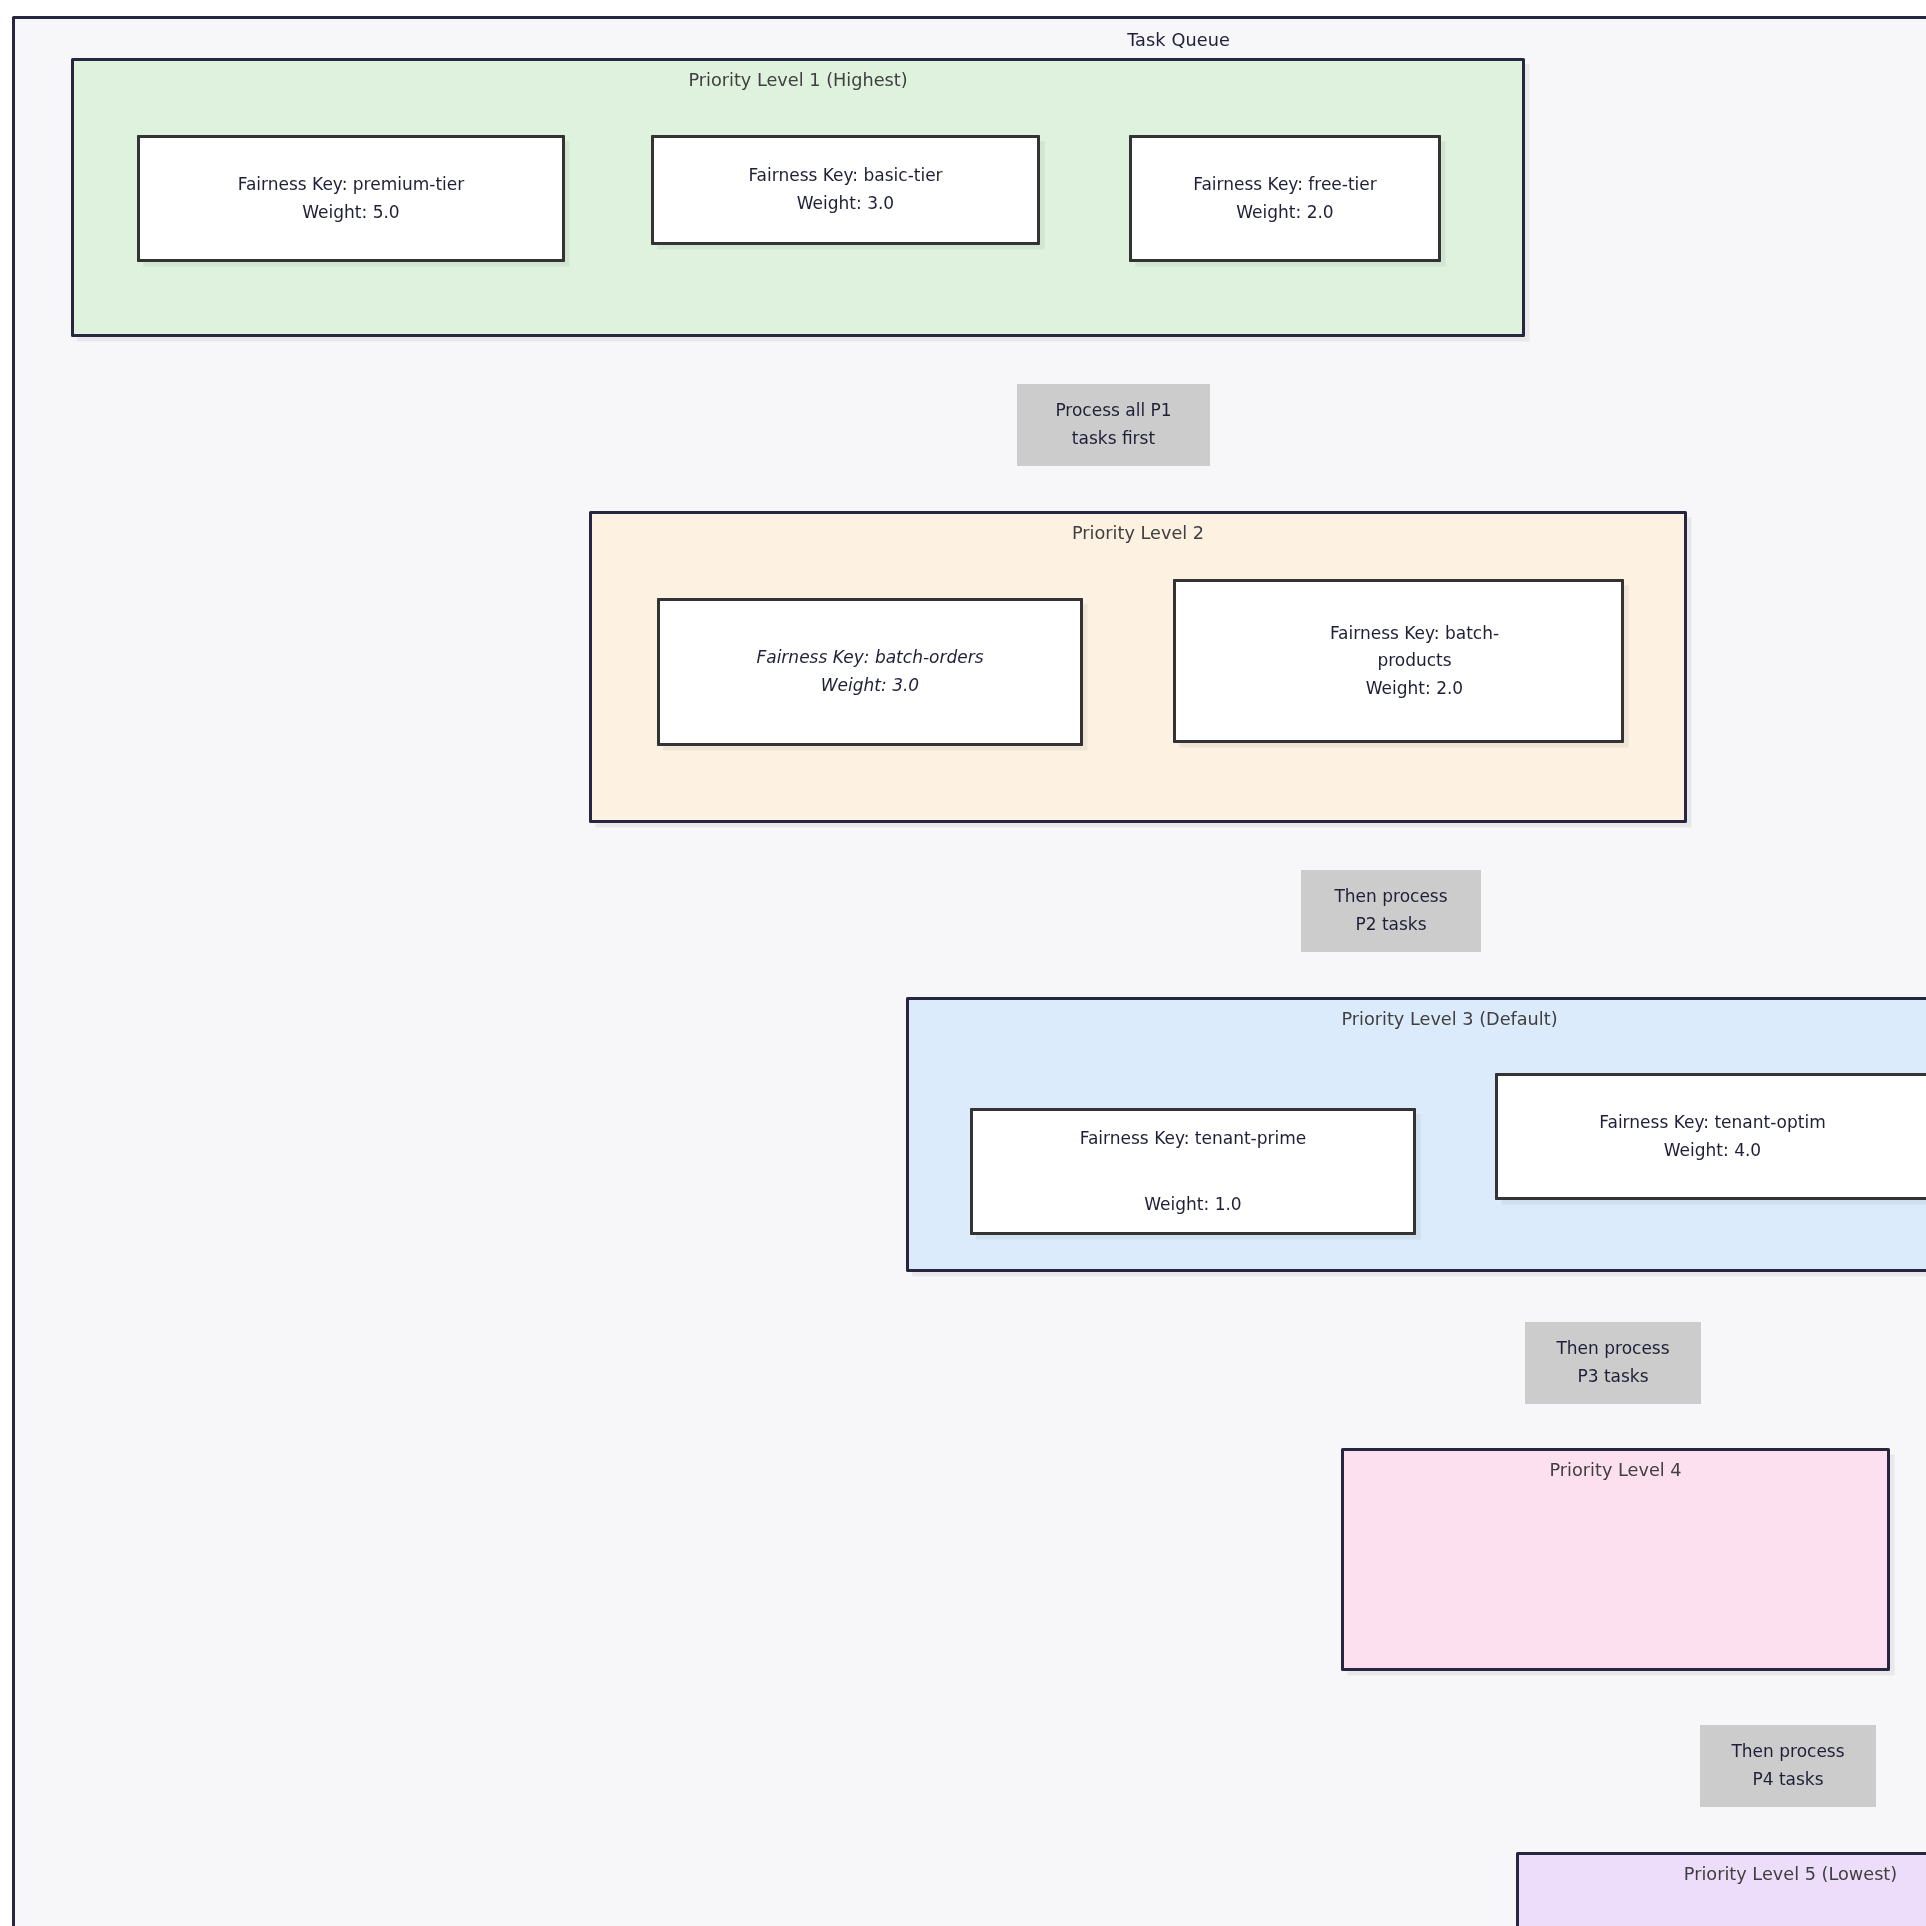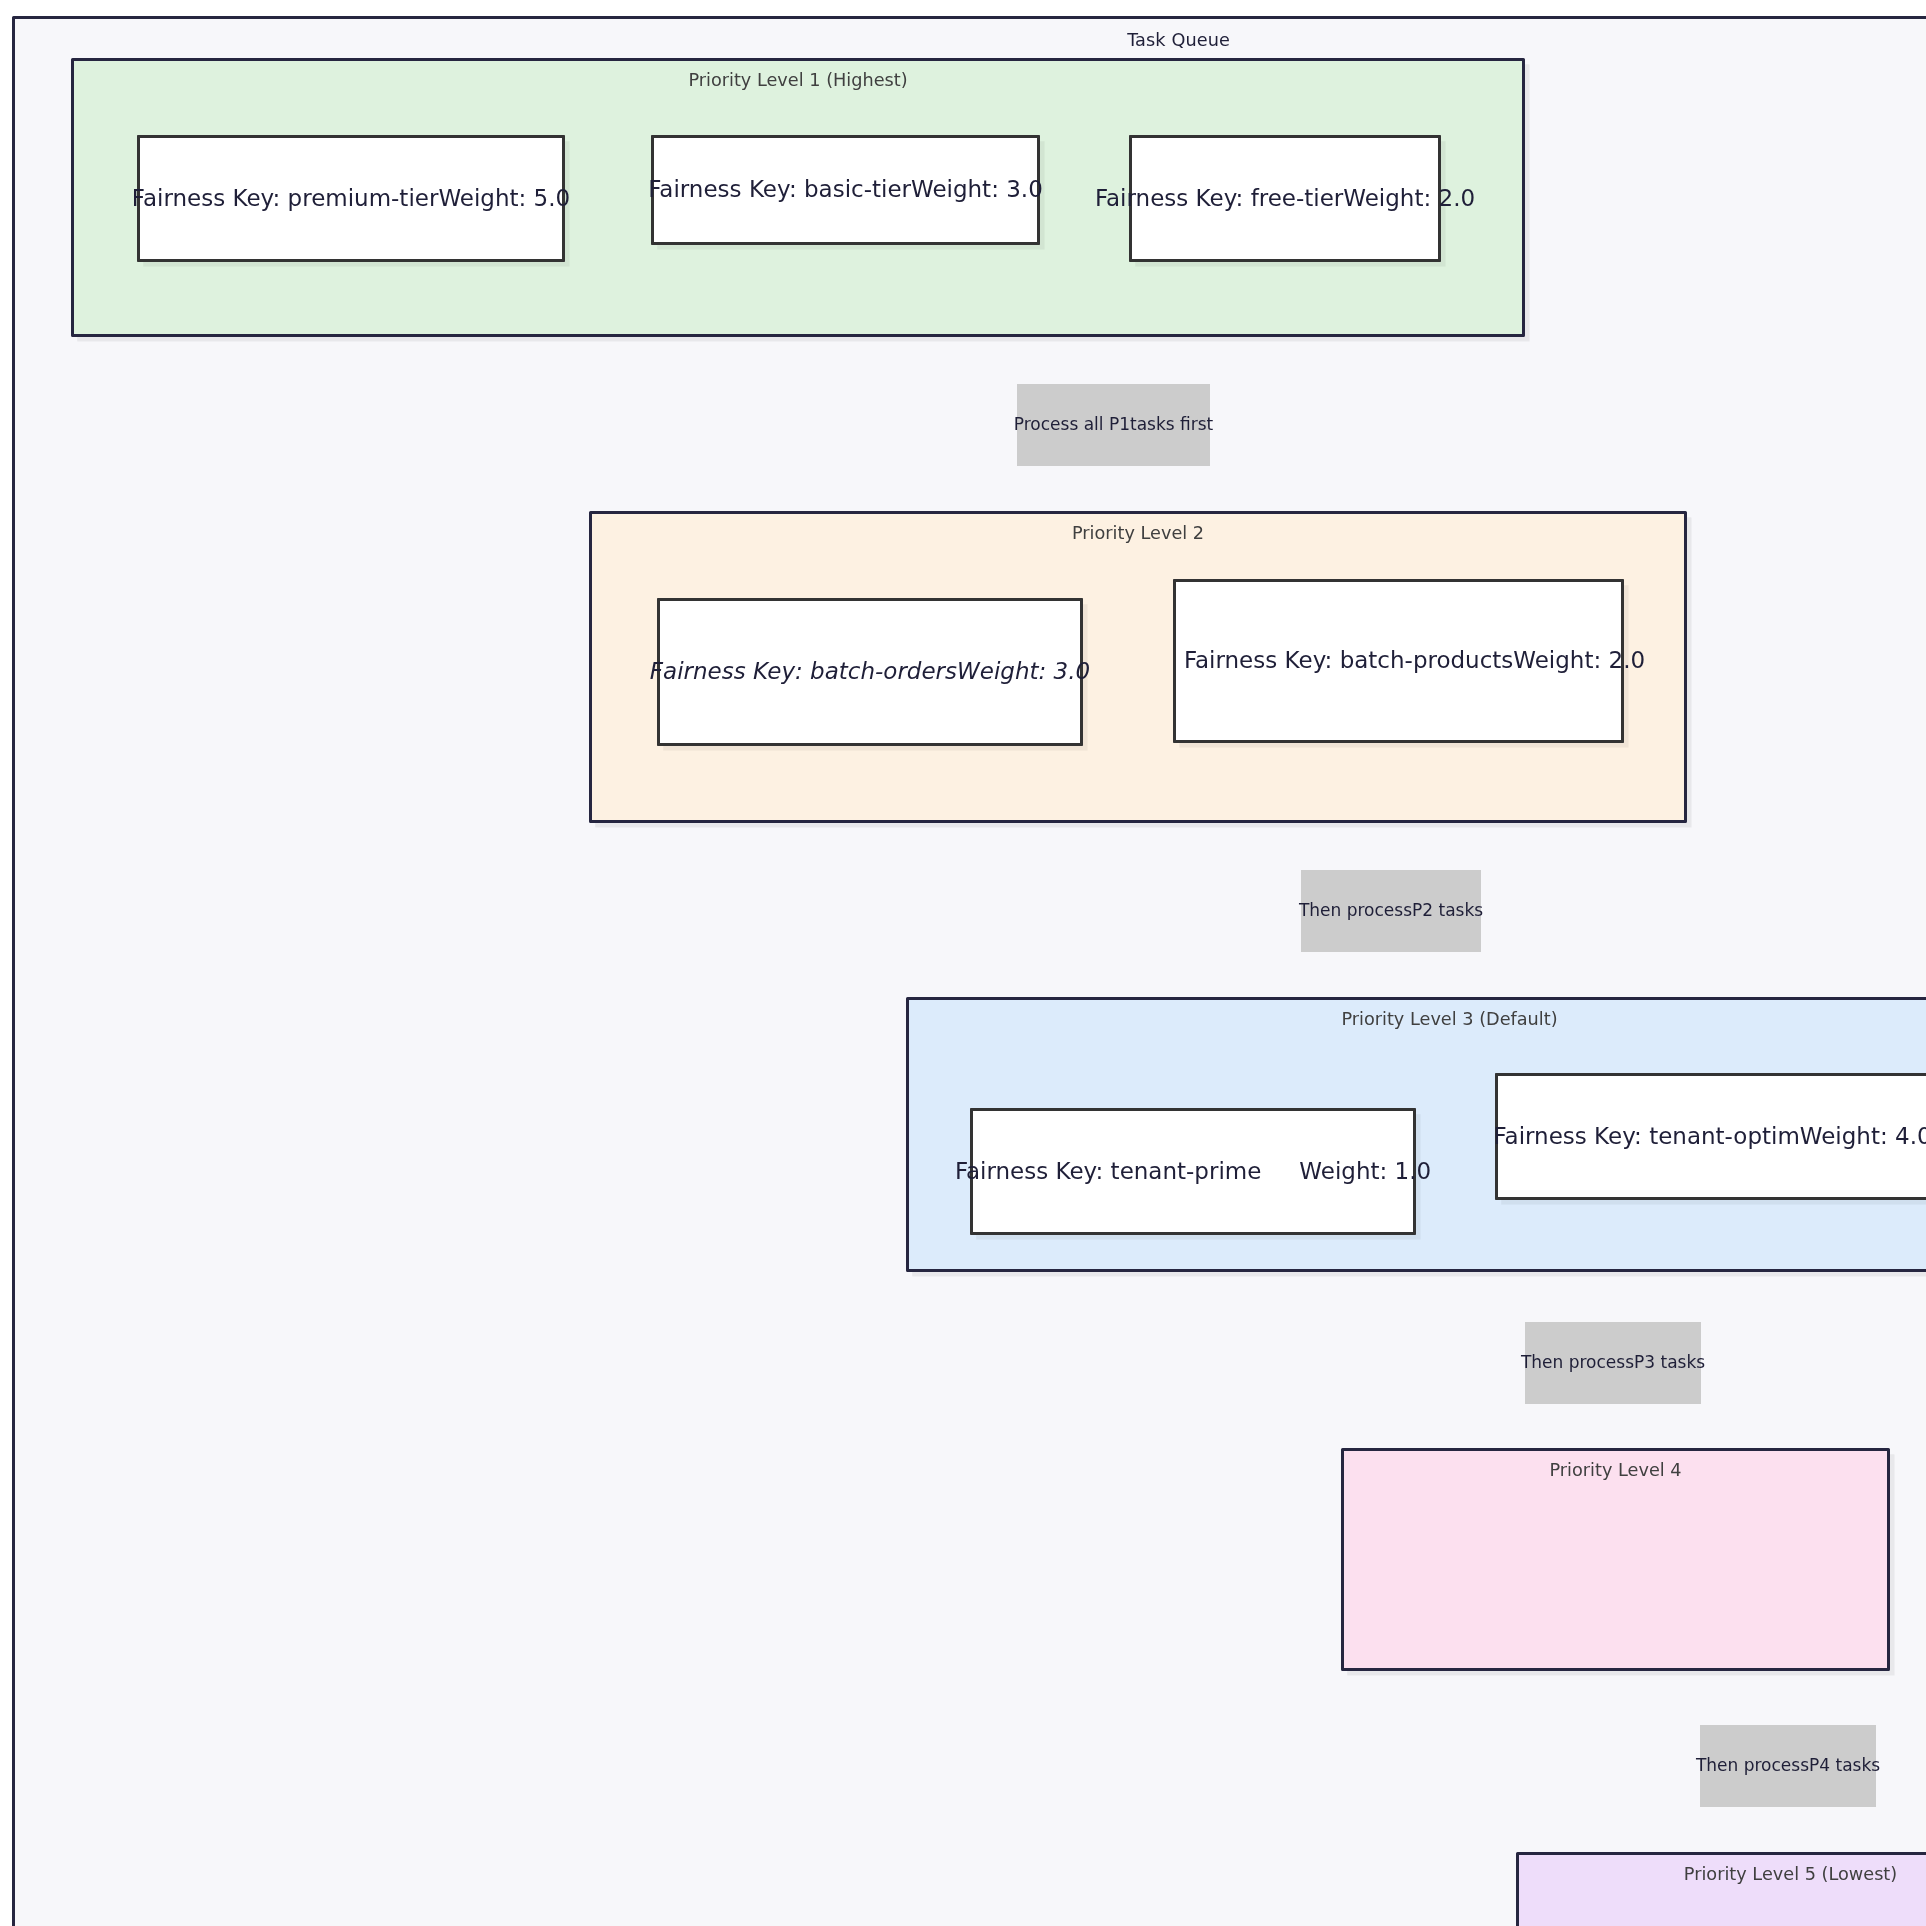--- a/index.html
+++ b/index.html
@@ -38,38 +38,38 @@
   .plevel-title{
     position:absolute;left:0;right:0;text-align:center;
     color:#404040;font-size:17.7px;white-space:nowrap;
   }
 
   
   .node{
     background:#ffffff;
     border:3.9px solid #333333;
     border-radius:0.8px;
-    display:flex;flex-direction:row;align-items:center;justify-content:center;
+    display:flex;flex-direction:column;align-items:center;justify-content:center;
     box-shadow:5.4px 5.4px 0 -0.8px rgba(0,0,0,0.05);
     color:#1f1f38;
-    font-size:23px;
+    font-size:17px;
     line-height:1.62;
     text-align:center;
   }
   .node .ln{display:block;white-space:nowrap;}
 
   
   .elabel{
     position:absolute;
     background:#CCCCCC;
     color:#1f1f38;
     font-size:17px;
     line-height:1.62;
     text-align:center;
-    display:flex;flex-direction:row;align-items:center;justify-content:center;
+    display:flex;flex-direction:column;align-items:center;justify-content:center;
     white-space:nowrap;
   }
 
   
   #edges{position:absolute;left:0;top:0;width:2377px;height:2398px;pointer-events:none;}
   .edge{fill:none;stroke:#000000;stroke-width:11;}
   .edge-thick{fill:none;stroke:#000000;stroke-width:17;}
   .ahead{fill:#000000;}
 </style>
 </head>

